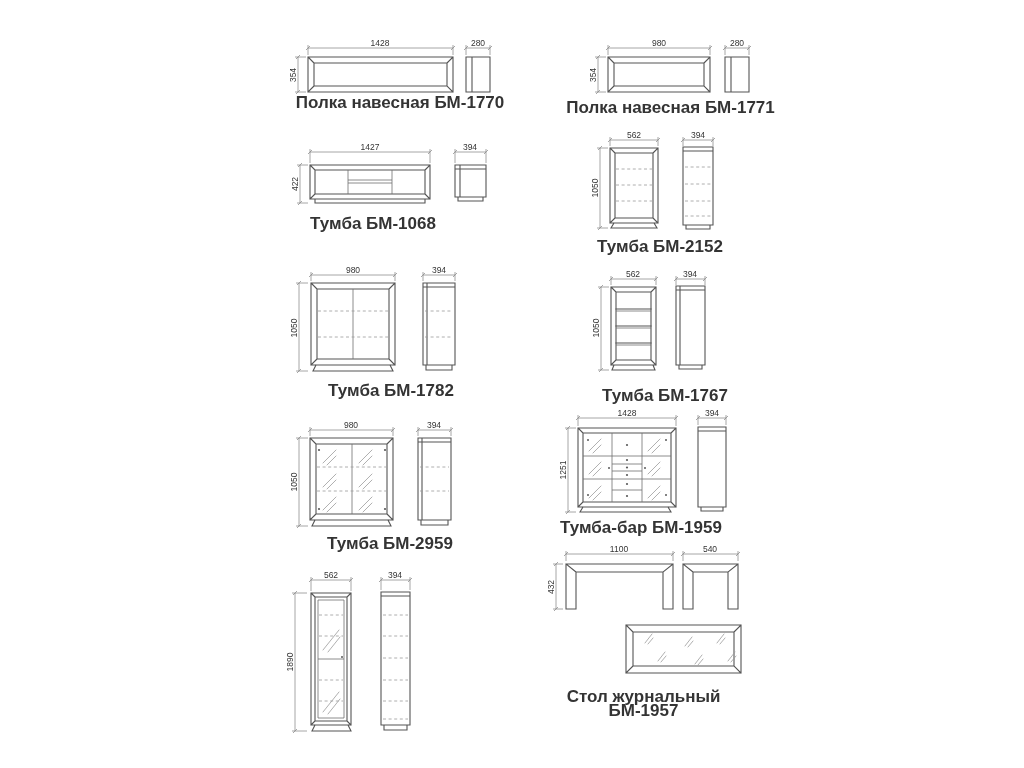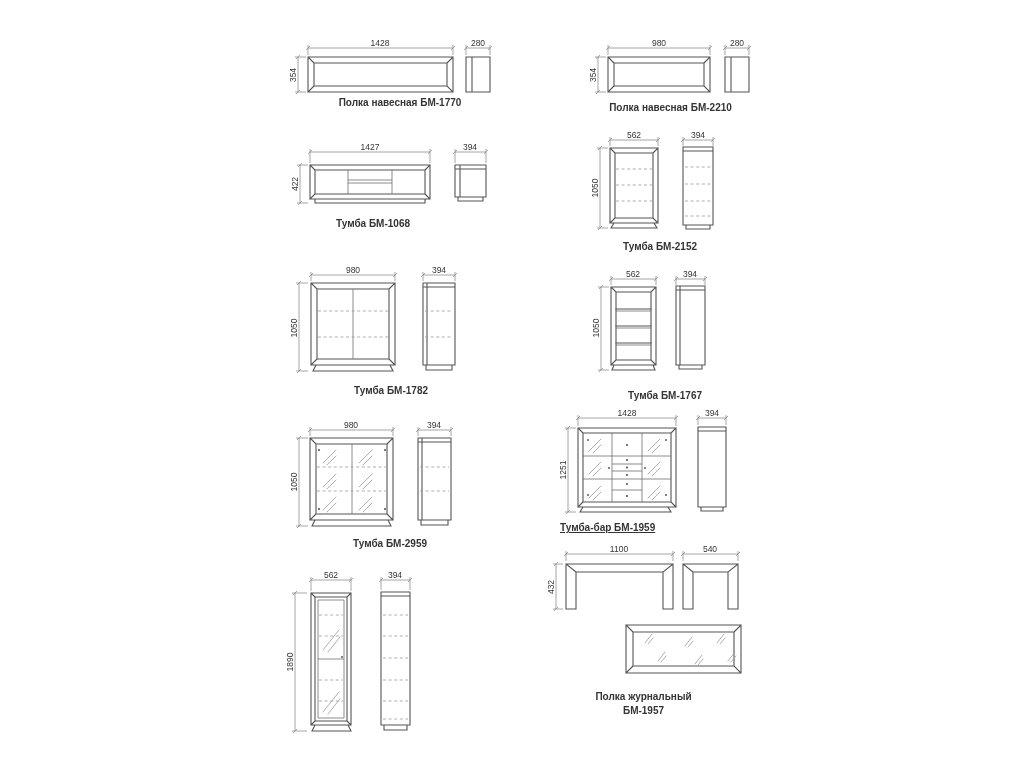--- a/index.html
+++ b/index.html
@@ -8,22 +8,22 @@
   .item{position:absolute;}
   svg{display:block;overflow:visible;}
   .outline{stroke:var(--line,#555555);stroke-width:1.1;fill:none;stroke-linecap:square;}
   .thin{stroke:#6e6e6e;stroke-width:.8;fill:none;}
   .dim{stroke:var(--dim,#8a8a8a);stroke-width:.75;fill:none;}
   .dashed{stroke:#9a9a9a;stroke-width:.8;stroke-dasharray:3 2.6;fill:none;}
   .glass{stroke:#9c9c9c;stroke-width:.8;fill:none;stroke-linecap:round;}
   .knob{fill:#5a5a5a;}
   text{text-anchor:middle;font-family:"Liberation Sans",sans-serif;}
   .dimtext{font-size:8.5px;fill:var(--text,#3c3c3c);}
-  .caption{position:absolute;font-size:10px;font-weight:600;color:var(--text,#2f2f2f);text-align:center;line-height:14px;}
-  .caption.left{text-align:left;text-decoration:underline;}
+  .caption{position:absolute;font-size:17px;font-weight:600;color:var(--text,#2f2f2f);text-align:center;line-height:14px;}
+  .caption.left{text-align:left;}
 </style>
 </head>
 <body>
 
 <div class="canvas">
 
   <div class="item" style="left:282px;top:38px">
     <svg width="215" height="72" viewBox="0 0 215 72">
       <path class="outline" d="M23 19h145v35h-145z M29 25h133v23h-133z M23 19l6 6M168 19l-6 6M23 54l6-6M168 54l-6-6"></path>
       <path class="outline" d="M181 19h24v35h-24z M187 19v35"></path>
@@ -38,21 +38,21 @@
   <div class="item" style="left:582px;top:38px">
     <svg width="175" height="72" viewBox="0 0 175 72">
       <path class="outline" d="M23 19h102v35h-102z M29 25h90v23h-90z M23 19l6 6M125 19l-6 6M23 54l6-6M125 54l-6-6"></path>
       <path class="outline" d="M140 19h24v35h-24z M146 19v35"></path>
       <path class="dim" d="M23 7v10M125 7v10M23 10h102M21 12l4-4M123 12l4-4 M10 19h11M10 54h11M13 19v35M11 21l4-4M11 56l4-4 M140 7v10M164 7v10M140 10h24M138 12l4-4M162 12l4-4"></path>
       <text class="dimtext" x="74" y="8">980</text>
       <text class="dimtext" transform="rotate(-90 11 37)" x="11" y="37">354</text>
       <text class="dimtext" x="152" y="8">280</text>
     </svg>
   </div>
-  <div class="caption" style="left:560px;top:101px;width:215px">Полка навесная БМ-2210</div>
+  <div class="caption" style="left:560px;top:101px;width:215px">Полка навесная БМ-1771</div>
 
   <div class="item" style="left:285px;top:140px">
     <svg width="210" height="75" viewBox="0 0 210 75">
       <path class="outline" d="M22 25h120v34h-120z M27 30h110v24h-110z M22 25l5 5M142 25l-5 5M22 59l5-5M142 59l-5-5 M27 59v4h110v-4"></path>
       <path class="thin" d="M60 30v24M104 30v24M60 40h44M60 43h44"></path>
       <path class="outline" d="M167 25h31v32h-31z M170 57v4h25v-4 M172 25v32M167 29h31"></path>
       <path class="dim" d="M22 9v14M142 9v14M22 12h120M20 14l4-4M140 14l4-4 M9 25h11M9 63h11M12 25v38M10 27l4-4M10 65l4-4 M167 9v14M198 9v14M167 12h31M165 14l4-4M196 14l4-4"></path>
       <text class="dimtext" x="82" y="10">1427</text>
       <text class="dimtext" transform="rotate(-90 10 44)" x="10" y="44">422</text>
       <text class="dimtext" x="182" y="10">394</text>
@@ -171,17 +171,17 @@
       <path class="outline" d="M135 21h55v45h-10V29h-35v37h-10z M135 21l10 8M190 21l-10 8"></path>
       <path class="outline" d="M78 82h115v48H78z M85 89h101v34H85z M78 82l7 7M193 82l-7 7M78 130l7-7M193 130l-7-7"></path>
       <path class="glass" d="M97 100l7-9M100 101l5-6 M137 103l7-9M140 104l5-6 M169 100l7-9M172 101l5-6 M110 118l7-9M113 119l5-6 M147 121l7-9M150 122l5-6 M180 118l7-9M183 119l5-6"></path>
       <path class="dim" d="M18 8v10M125 8v10M18 11h107M16 13l4-4M123 13l4-4 M5 21h10M5 66h10M8 21v45M6 23l4-4M6 68l4-4 M135 8v10M190 8v10M135 11h55M133 13l4-4M188 13l4-4"></path>
       <text class="dimtext" x="71" y="9">1100</text>
       <text class="dimtext" transform="rotate(-90 6 44)" x="6" y="44">432</text>
       <text class="dimtext" x="162" y="9">540</text>
     </svg>
   </div>
   <div class="caption" style="left:558px;top:690px;width:165px">
-    <div>Полка журнальный</div>
+    <div>Стол журнальный</div>
     <div>БМ-1957</div>
   </div>
 
 </div>
 
 </body></html>

